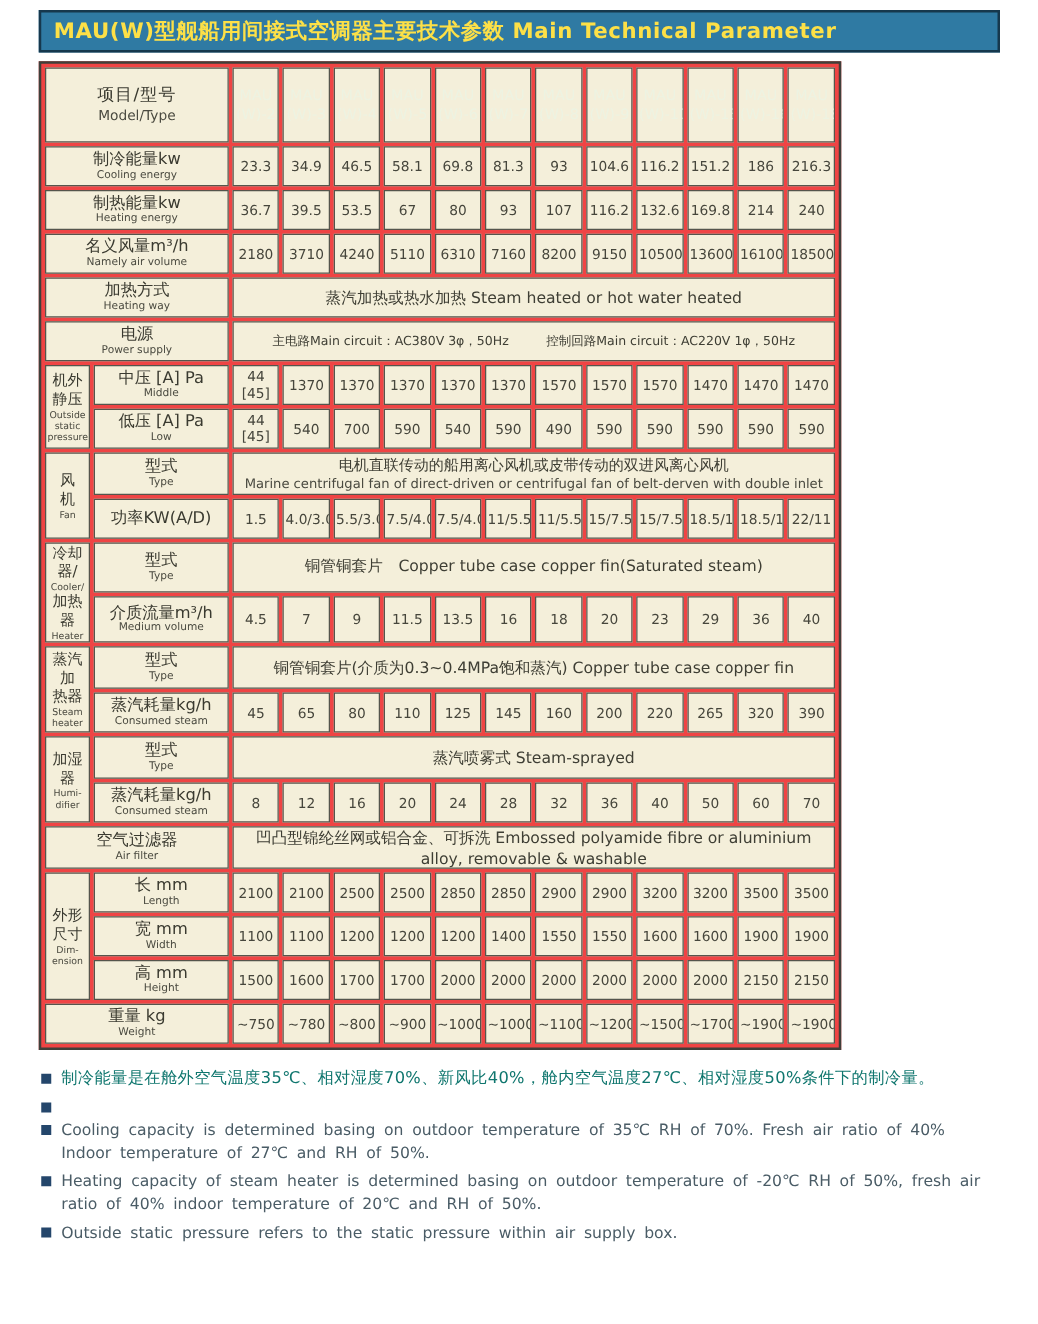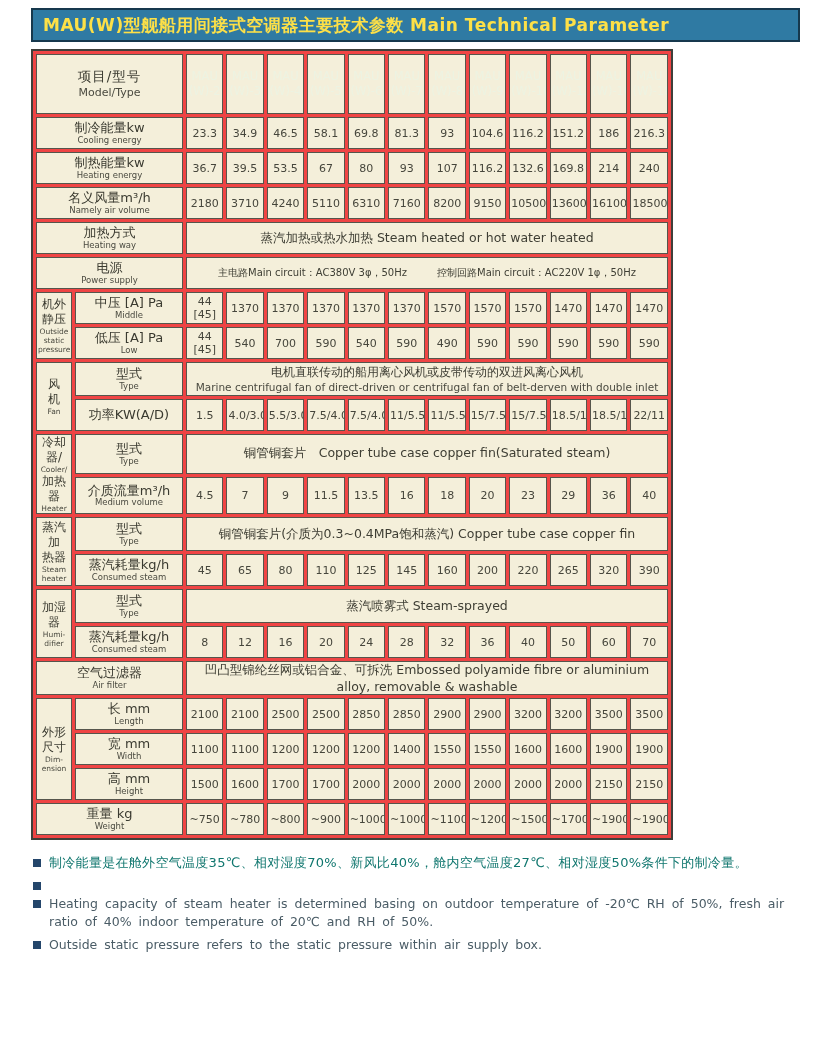--- a/index.html
+++ b/index.html
@@ -441,20 +441,24 @@
   <div class="notes">
     <div class="note">
         <span class="sq"></span>
         <span class="txt-zh">制冷能量是在舱外空气温度35℃、相对湿度70%、新风比40%，舱内空气温度27℃、相对湿度50%条件下的制冷量。</span>
       </div>
     <div class="note">
         <span class="sq"></span>
       </div>
     <div class="note">
         <span class="sq"></span>
+        <span class="txt-en">Cooling capacity is determined basing on outdoor temperature of 35℃ RH of 70%. Fresh air ratio of 40% Indoor temperature of 27℃ and RH of 50%.</span>
+      </div>
+    <div class="note">
+        <span class="sq"></span>
         <span class="txt-en">Heating capacity of steam heater is determined basing on outdoor temperature of -20℃ RH of 50%, fresh air ratio of 40% indoor temperature of 20℃ and RH of 50%.</span>
       </div>
     <div class="note">
         <span class="sq"></span>
         <span class="txt-en">Outside static pressure refers to the static pressure within air supply box.</span>
       </div>
 
   </div>
 
 </div>

